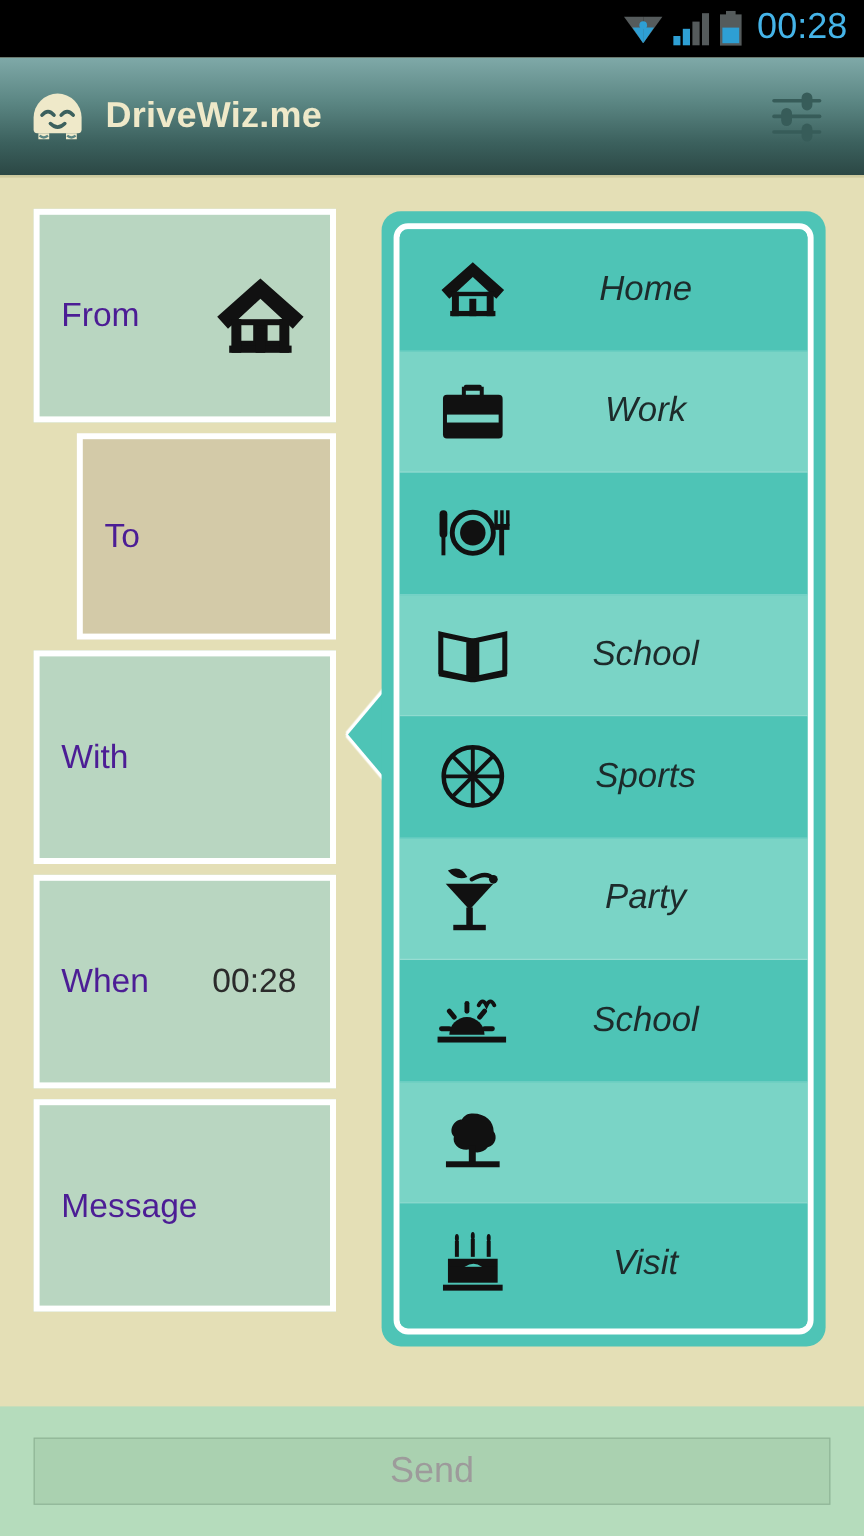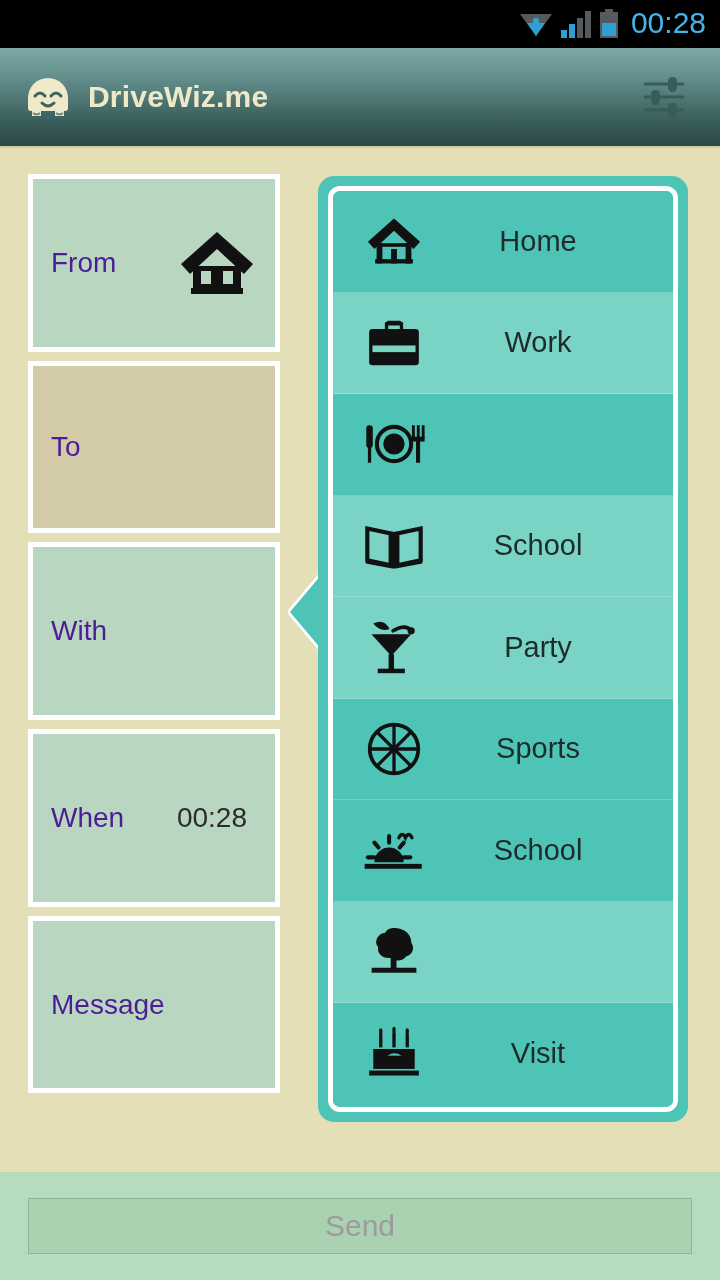--- a/index.html
+++ b/index.html
@@ -57,21 +57,21 @@
     display:flex; align-items:center;
     padding:0 18px;
     position:relative;
   }
   .field.selected{ background:#d3caa8; }
   .field-label{ font-size:28px; color:#4c1d95; }
   .field-value{ font-size:28px; color:#2b2b2b; margin-left:auto; padding-right:10px; }
   .field-icon{ margin-left:auto; display:flex; align-items:center; }
 
   .f-from{ height:178px; }
-  .f-to{ height:172px; }
+  .f-to{ height:172px;margin-left:36px; }
   .f-with{ height:178px; }
   .f-when{ height:178px; }
   .f-message{ height:177px; }
 
   
   .pointer{
     position:absolute; left:290px; top:424px;
     width:0; height:0;
     border-top:38px solid transparent;
     border-bottom:38px solid transparent;
@@ -105,20 +105,21 @@
   .cat-row.dark{ background:#4ec4b6; }
   .cat-row.light{ background:#7ad4c6; }
   .cat-icon{
     width:70px; height:62px;
     display:flex; align-items:center; justify-content:center;
     flex:0 0 70px;
   }
   .cat-label{
     flex:1; text-align:center; font-size:29px; color:#1d2b2b;
     padding-right:26px;
+    font-style:italic;
   }
 
   
   .bottombar{
     position:absolute; top:1172px; left:0; width:720px; height:108px;
     background:#b5dcbc; display:flex; align-items:center; justify-content:center;
   }
   .send-btn{
     width:664px; height:56px;
     background:#aad1b0;
@@ -272,45 +273,45 @@
             <svg width="60" height="50" viewBox="0 0 72 58">
               <path d="M4 8 L32 14 L32 52 L4 46 Z" fill="none" stroke="#111" stroke-width="5"></path>
               <path d="M68 8 L40 14 L40 52 L68 46 Z" fill="none" stroke="#111" stroke-width="5"></path>
               <rect x="32" y="12" width="8" height="40" fill="#111"></rect>
               <path d="M2 44 L34 51 L38 51 L70 44 L70 50 L38 56 L34 56 L2 50 Z" fill="#111"></path>
             </svg>
           </span>
           <span class="cat-label">School</span>
         </div>
 
+        <div class="cat-row dark">
+          <span class="cat-icon">
+            <svg width="56" height="56" viewBox="0 0 60 60">
+              <circle cx="30" cy="30" r="26" fill="none" stroke="#111" stroke-width="4"></circle>
+              <line x1="30" y1="4" x2="30" y2="56" stroke="#111" stroke-width="3.5"></line>
+              <line x1="4" y1="30" x2="56" y2="30" stroke="#111" stroke-width="3.5"></line>
+              <path d="M11 11 Q30 30 49 49" stroke="#111" stroke-width="3.5" fill="none"></path>
+              <path d="M49 11 Q30 30 11 49" stroke="#111" stroke-width="3.5" fill="none"></path>
+            </svg>
+          </span>
+          <span class="cat-label">Sports</span>
+        </div>
+
         <div class="cat-row light">
           <span class="cat-icon">
             <svg width="56" height="58" viewBox="0 0 62 64">
               <path d="M6 18 L50 18 L28 42 Z" fill="#111"></path>
               <rect x="25" y="40" width="6" height="18" fill="#111"></rect>
               <rect x="13" y="56" width="30" height="5" fill="#111"></rect>
               <path d="M8 6 Q20 0 26 12 Q16 16 8 6 Z" fill="#111"></path>
               <path d="M30 14 Q44 6 50 14" stroke="#111" stroke-width="4" fill="none" stroke-linecap="round"></path>
               <circle cx="50" cy="14" r="4" fill="#111"></circle>
             </svg>
           </span>
           <span class="cat-label">Party</span>
-        </div>
-
-        <div class="cat-row dark">
-          <span class="cat-icon">
-            <svg width="56" height="56" viewBox="0 0 60 60">
-              <circle cx="30" cy="30" r="26" fill="none" stroke="#111" stroke-width="4"></circle>
-              <line x1="30" y1="4" x2="30" y2="56" stroke="#111" stroke-width="3.5"></line>
-              <line x1="4" y1="30" x2="56" y2="30" stroke="#111" stroke-width="3.5"></line>
-              <path d="M11 11 Q30 30 49 49" stroke="#111" stroke-width="3.5" fill="none"></path>
-              <path d="M49 11 Q30 30 11 49" stroke="#111" stroke-width="3.5" fill="none"></path>
-            </svg>
-          </span>
-          <span class="cat-label">Sports</span>
         </div>
 
         <div class="cat-row dark">
           <span class="cat-icon">
             <svg width="62" height="50" viewBox="0 0 76 58">
               <path d="M14 44 A18 18 0 0 1 50 44 Z" fill="#111"></path>
               <g stroke="#111" stroke-width="5" stroke-linecap="round">
                 <line x1="32" y1="12" x2="32" y2="20"></line>
                 <line x1="14" y1="20" x2="19" y2="26"></line>
                 <line x1="50" y1="20" x2="45" y2="26"></line>

